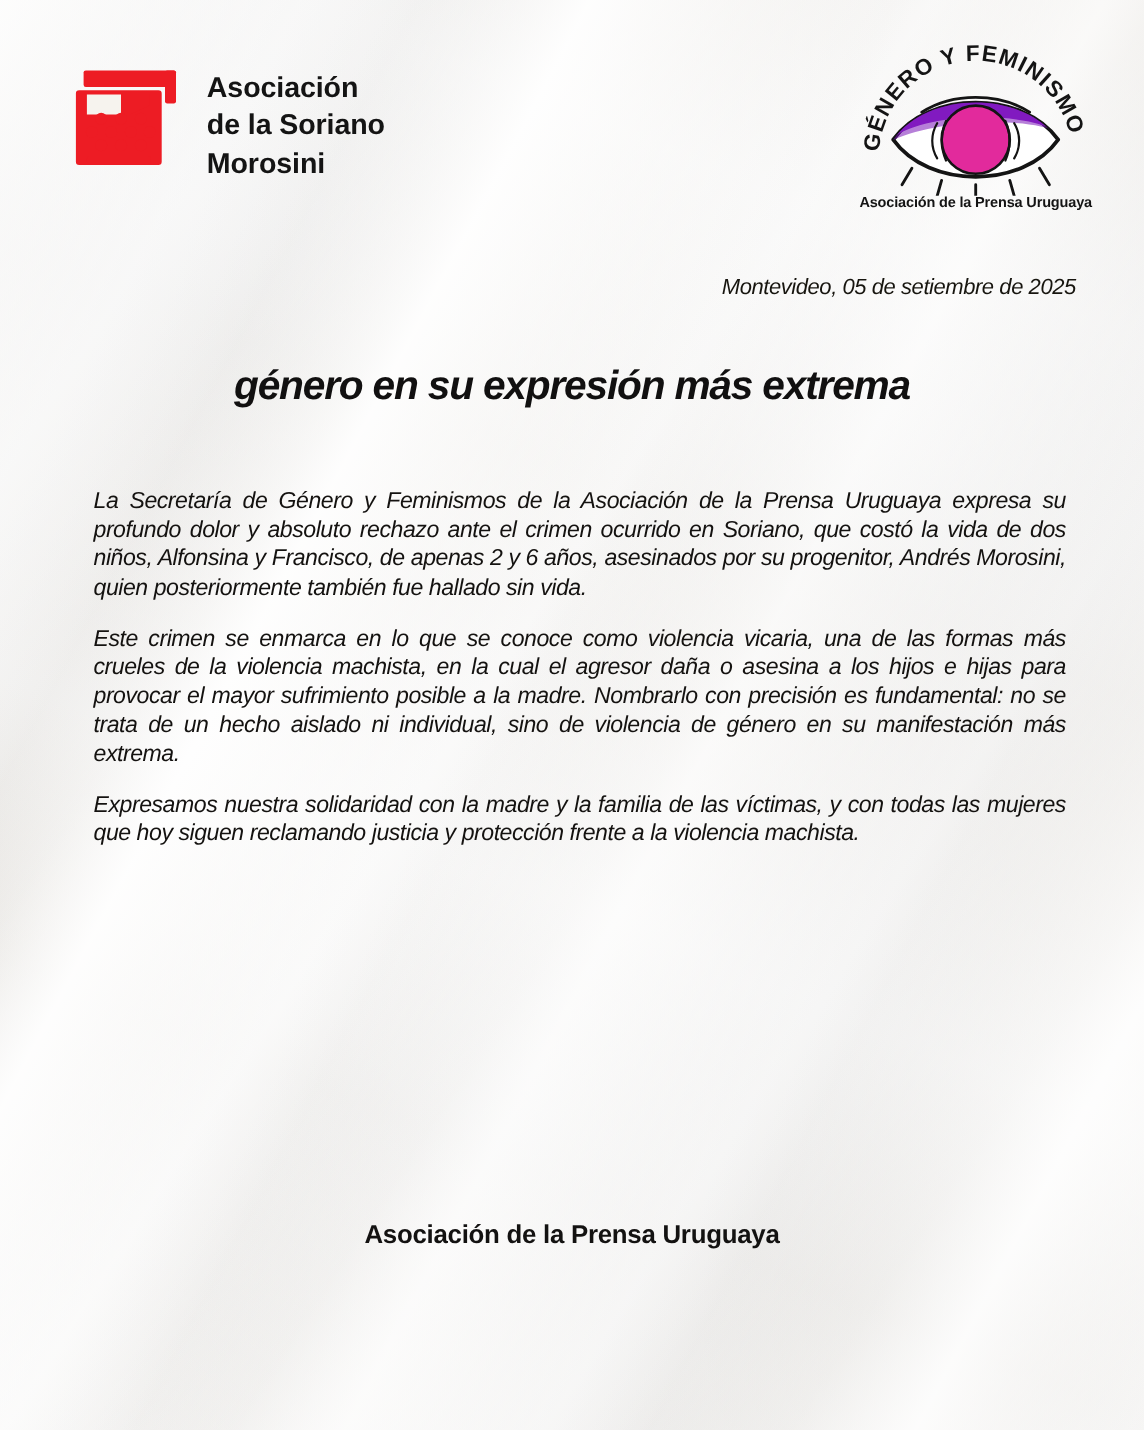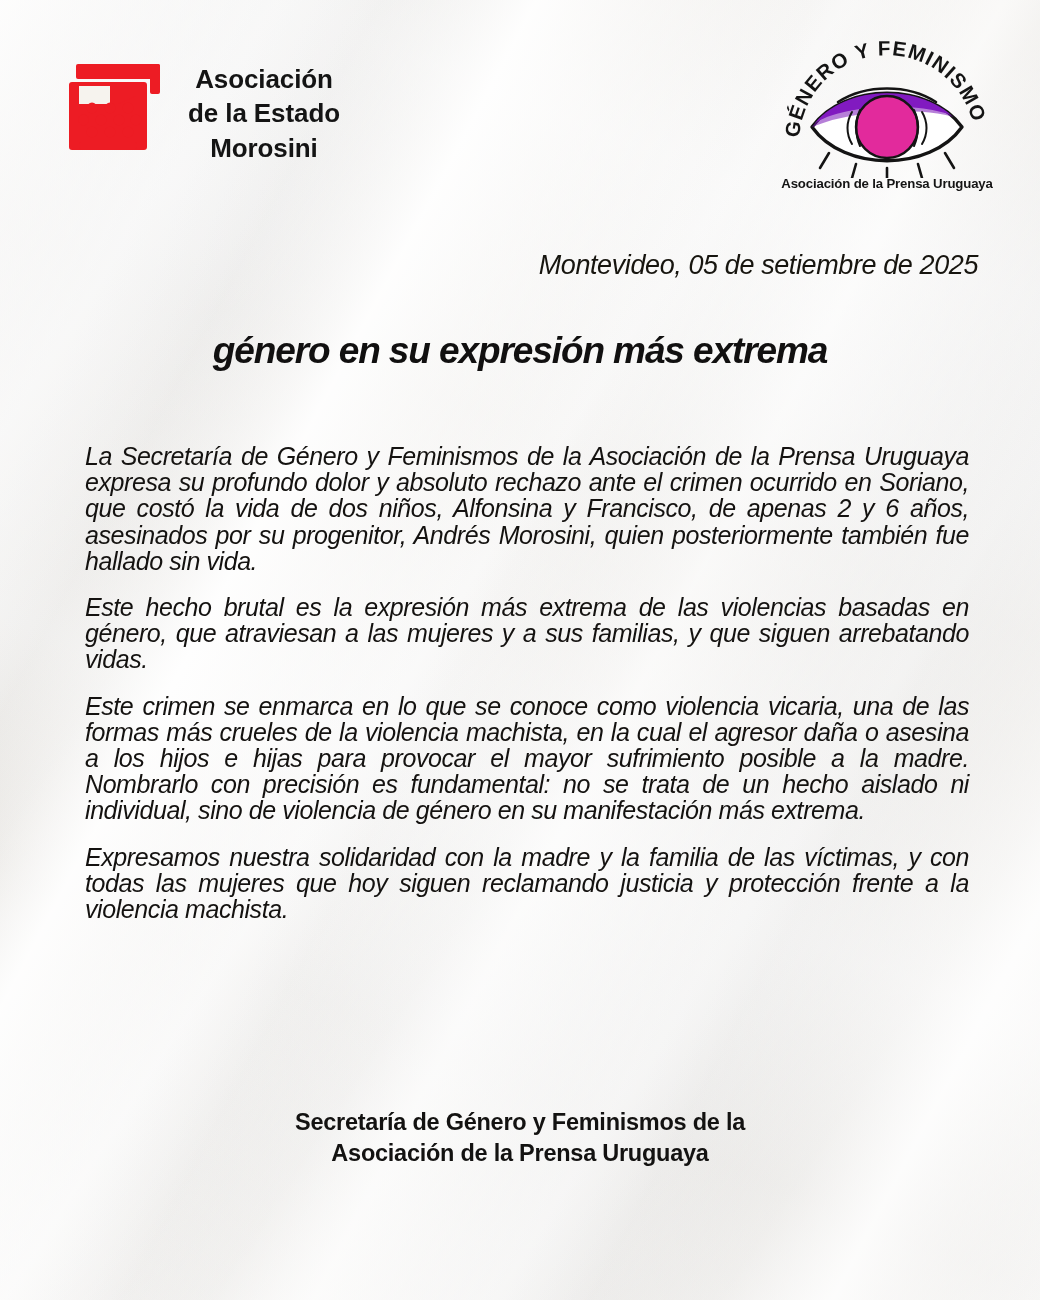--- a/index.html
+++ b/index.html
@@ -62,21 +62,21 @@
     flex: none;
   }
   #apu-wordmark {
     font-size: 26px;
     font-weight: bold;
     line-height: 1.32;
     color: #141414;
     letter-spacing: -0.1px;
     padding-top: 6px;
   }
-  #apu-wordmark div { white-space: nowrap; text-align: center; }
+  #apu-wordmark div { white-space: nowrap; }
 
   
   #gyf-logo-block {
     position: absolute;
     right: 22px;
     top: 26px;
     width: 262px;
     text-align: center;
   }
   #gyf-mark { display: block; }
@@ -87,21 +87,21 @@
     letter-spacing: -0.15px;
     margin-top: -2px;
     white-space: nowrap;
   }
 
   
   #dateline {
     position: absolute;
     top: 250px;
     right: 62px;
-    font-size: 27px;
+    font-size: 20px;
     font-style: italic;
     font-weight: 500;
     color: #17150f;
     letter-spacing: -0.4px;
     white-space: nowrap;
   }
 
   
   #doc-title {
     position: absolute;
@@ -119,21 +119,21 @@
   #doc-title div { white-space: nowrap; }
 
   
   #body-copy {
     position: absolute;
     top: 443px;
     left: 85px;
     width: 884px;
   }
   .body-par {
-    font-size: 25px;
+    font-size: 21px;
     font-style: italic;
     line-height: 26.2px;
     color: #141210;
     text-align: justify;
     letter-spacing: -0.42px;
     margin: 0 0 20px 0;
   }
   .body-par:last-child { margin-bottom: 16px; }
 
   
@@ -182,21 +182,21 @@
           <circle cx="70" cy="64" r="5.4"></circle>
           <circle cx="26" cy="76" r="5.4"></circle>
           <circle cx="44" cy="76" r="5.4"></circle>
           <circle cx="62" cy="76" r="5.4"></circle>
 
           <rect x="13" y="86" width="58" height="7" rx="2"></rect>
         </g>
       </svg>
       <div id="apu-wordmark">
         <div>Asociación</div>
-        <div>de la Estado</div>
+        <div>de la Soriano</div>
         <div>Morosini</div>
       </div>
     </div>
 
     <div id="gyf-logo-block">
       <svg id="gyf-mark" width="262" height="152" viewBox="0 0 262 152">
         <defs>
           <path id="arcpath" d="M 44 104 A 88 88 0 0 1 218 104"></path>
           <clipPath id="eyeclip">
             <path d="M56 101 C 88 56, 174 56, 206 101 C 174 146, 88 146, 56 101 Z"></path>
@@ -238,23 +238,21 @@
   </div>
 
   <div id="dateline">Montevideo, 05 de setiembre de 2025</div>
 
   <h1 id="doc-title">
     <div>género en su expresión más extrema</div>
   </h1>
 
   <div id="body-copy">
     <p class="body-par">La Secretaría de Género y Feminismos de la Asociación de la Prensa Uruguaya expresa su profundo dolor y absoluto rechazo ante el crimen ocurrido en Soriano, que costó la vida de dos niños, Alfonsina y Francisco, de apenas 2 y 6 años, asesinados por su progenitor, Andrés Morosini, quien posteriormente también fue hallado sin vida.</p>
-    <p class="body-par">Este hecho brutal es la expresión más extrema de las violencias basadas en género, que atraviesan a las mujeres y a sus familias, y que siguen arrebatando vidas.</p>
     <p class="body-par">Este crimen se enmarca en lo que se conoce como violencia vicaria, una de las formas más crueles de la violencia machista, en la cual el agresor daña o asesina a los hijos e hijas para provocar el mayor sufrimiento posible a la madre. Nombrarlo con precisión es fundamental: no se trata de un hecho aislado ni individual, sino de violencia de género en su manifestación más extrema.</p>
     <p class="body-par">Expresamos nuestra solidaridad con la madre y la familia de las víctimas, y con todas las mujeres que hoy siguen reclamando justicia y protección frente a la violencia machista.</p>
   </div>
 
   <div id="signature">
-    <div>Secretaría de Género y Feminismos de la</div>
     <div>Asociación de la Prensa Uruguaya</div>
   </div>
 
 </div>
 
 </body></html>

